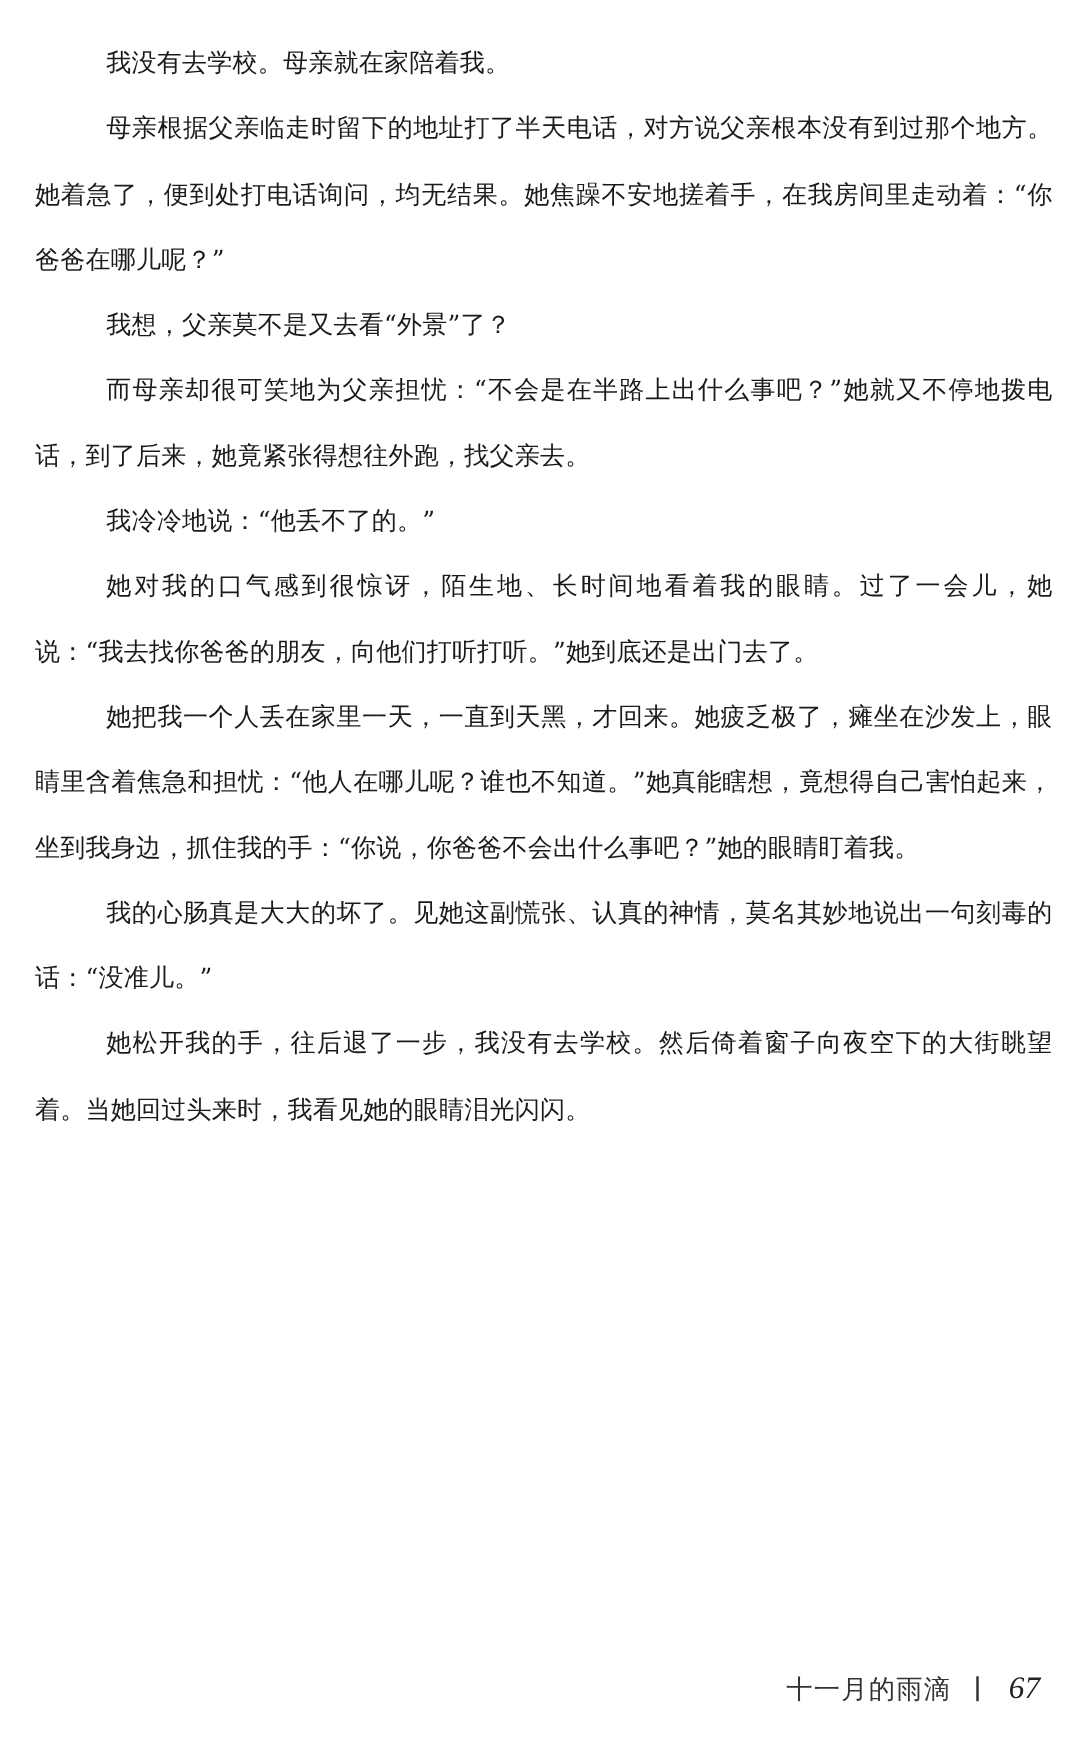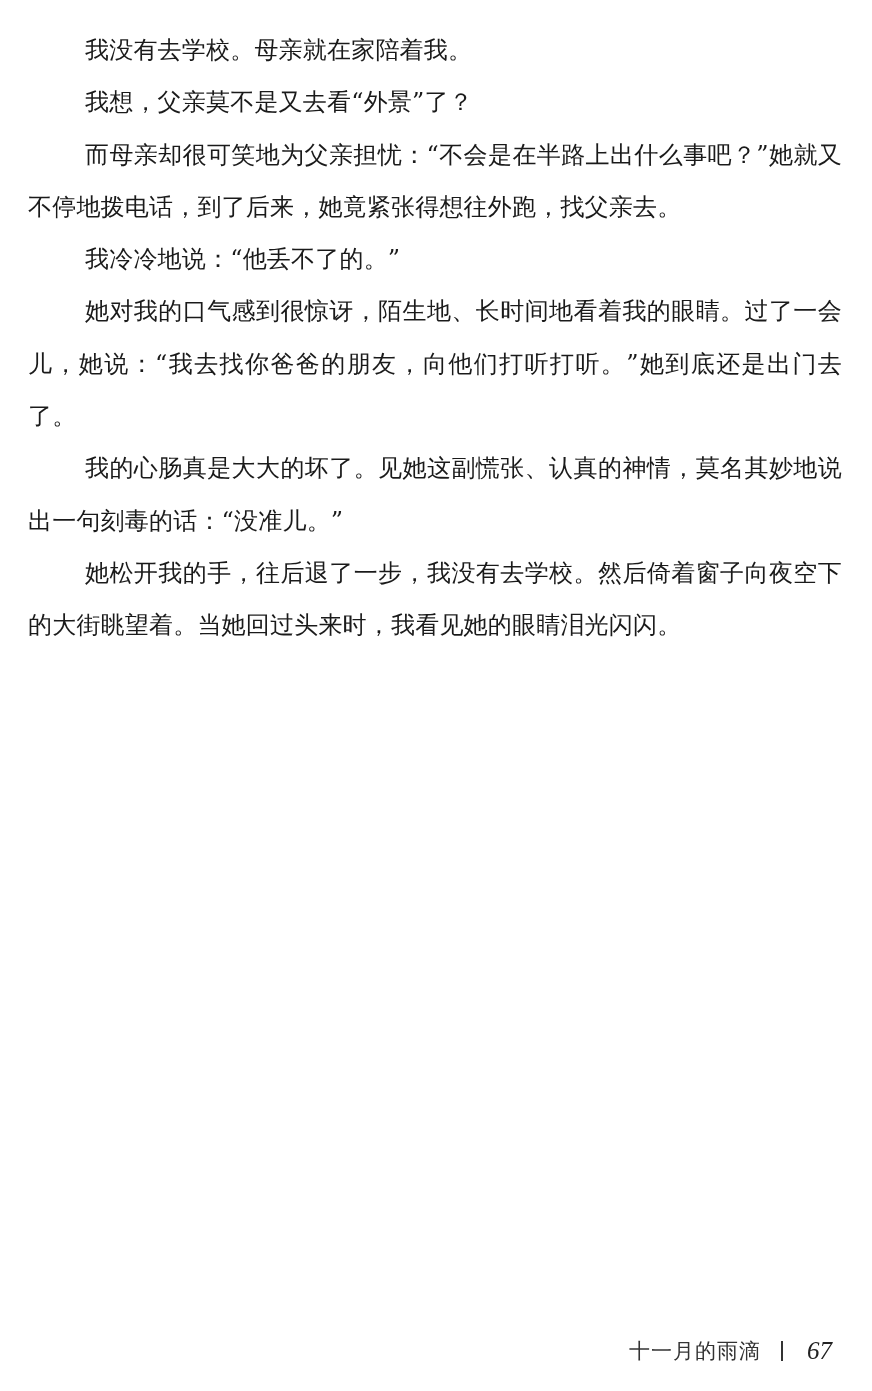--- a/index.html
+++ b/index.html
@@ -16,21 +16,21 @@
     color: #1a1a1a;
   }
   .page-body {
     position: absolute;
     left: 28px;
     top: 24px;
     width: 814px;
   }
   .para {
     margin: 0;
-    font-size: 24px;
+    font-size: 20px;
     line-height: 52.3px;
     text-indent: 57px;
     text-align: justify;
     letter-spacing: 0.2px;
     word-break: break-all;
   }
   .footer {
     position: absolute;
     right: 40px;
     top: 1334px;
@@ -57,24 +57,26 @@
     font-style: italic;
     font-size: 25px;
     color: #222222;
   }
 </style>
 </head>
 <body>
 
 <main class="page-body">
   <p class="para">我没有去学校。母亲就在家陪着我。</p>
+  <p class="para">母亲根据父亲临走时留下的地址打了半天电话，对方说父亲根本没有到过那个地方。她着急了，便到处打电话询问，均无结果。她焦躁不安地搓着手，在我房间里走动着：“你爸爸在哪儿呢？”</p>
   <p class="para">我想，父亲莫不是又去看“外景”了？</p>
   <p class="para">而母亲却很可笑地为父亲担忧：“不会是在半路上出什么事吧？”她就又不停地拨电话，到了后来，她竟紧张得想往外跑，找父亲去。</p>
   <p class="para">我冷冷地说：“他丢不了的。”</p>
   <p class="para">她对我的口气感到很惊讶，陌生地、长时间地看着我的眼睛。过了一会儿，她说：“我去找你爸爸的朋友，向他们打听打听。”她到底还是出门去了。</p>
+  <p class="para">她把我一个人丢在家里一天，一直到天黑，才回来。她疲乏极了，瘫坐在沙发上，眼睛里含着焦急和担忧：“他人在哪儿呢？谁也不知道。”她真能瞎想，竟想得自己害怕起来，坐到我身边，抓住我的手：“你说，你爸爸不会出什么事吧？”她的眼睛盯着我。</p>
   <p class="para">我的心肠真是大大的坏了。见她这副慌张、认真的神情，莫名其妙地说出一句刻毒的话：“没准儿。”</p>
   <p class="para">她松开我的手，往后退了一步，我没有去学校。然后倚着窗子向夜空下的大街眺望着。当她回过头来时，我看见她的眼睛泪光闪闪。</p>
 </main>
 
 <footer class="footer">
   <span class="running-title">十一月的雨滴</span>
   <span class="footer-divider"></span>
   <span class="page-number">67</span>
 </footer>
 

